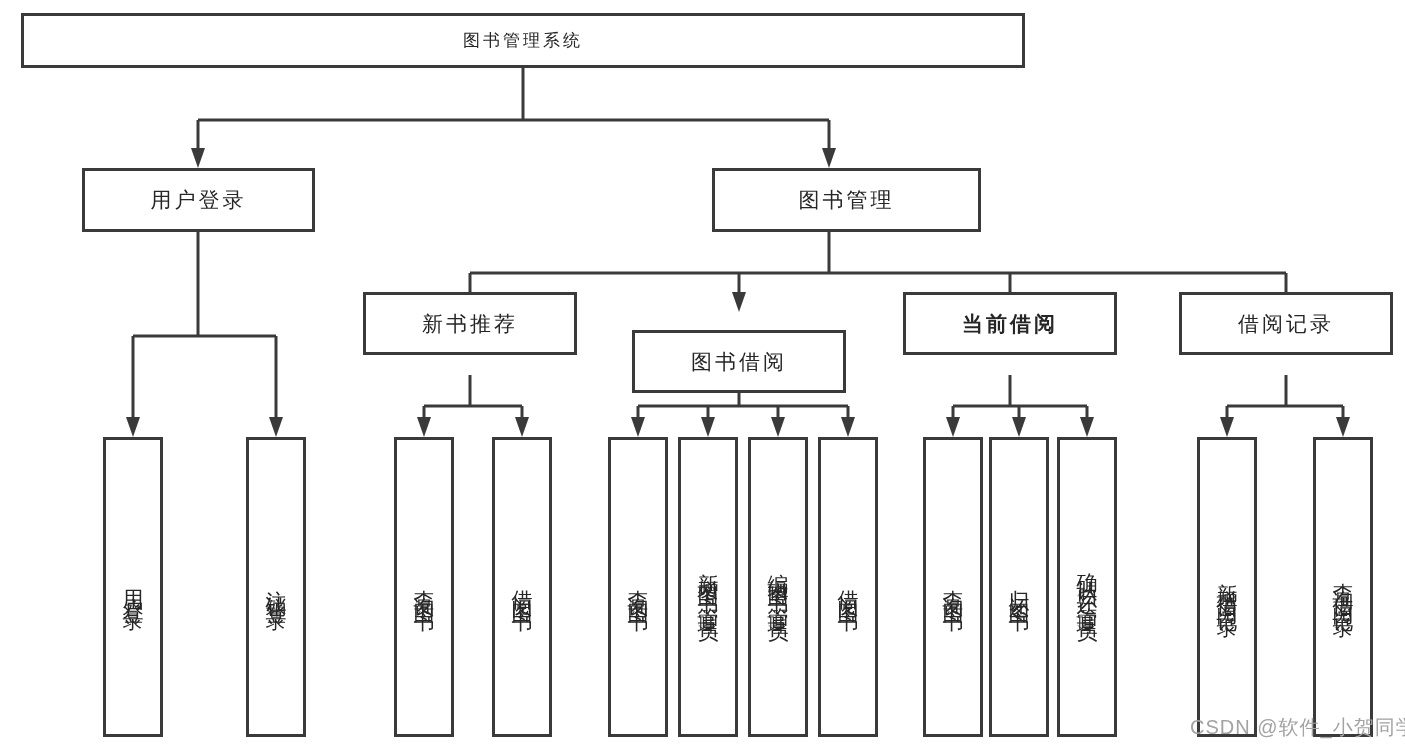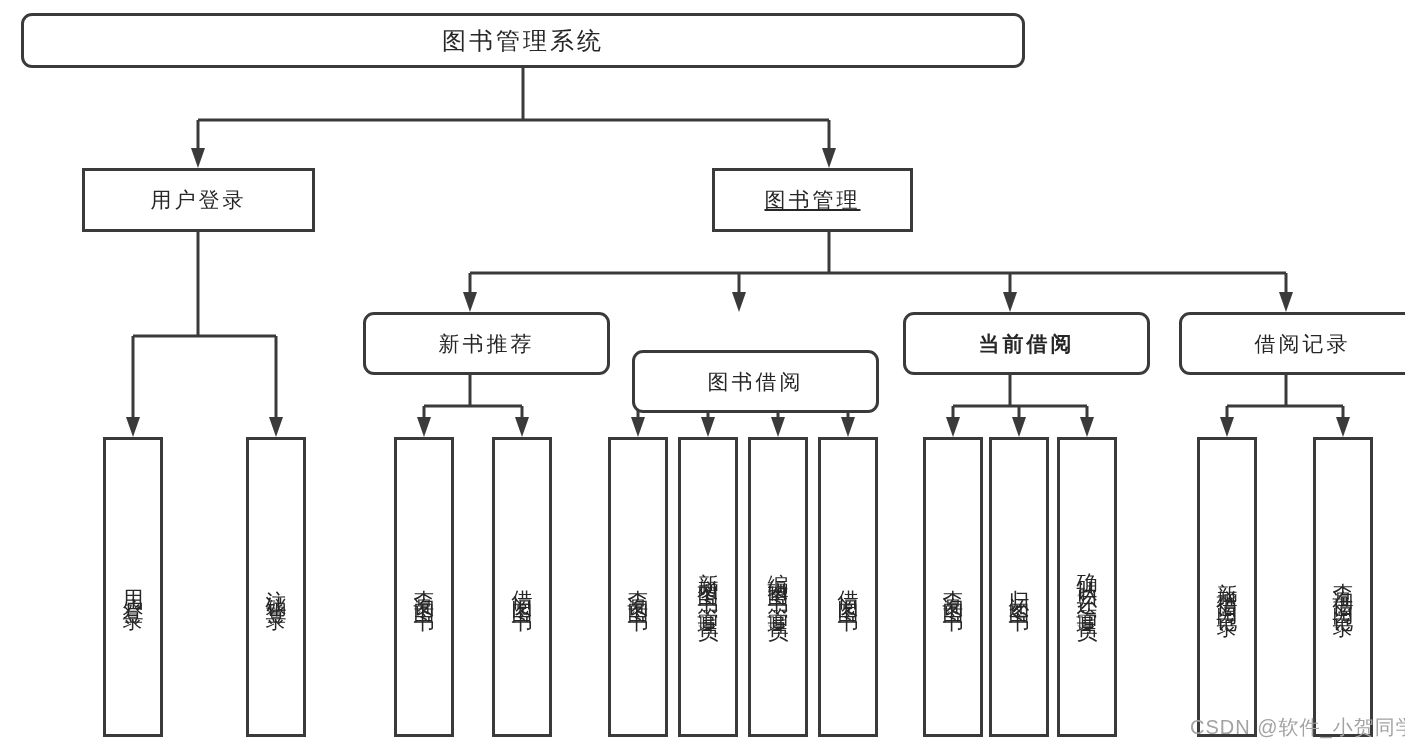--- a/index.html
+++ b/index.html
@@ -29,37 +29,35 @@
     display: flex;
     align-items: center;
     justify-content: center;
     z-index: 1;
   }
   .root-node {
     left: 21px;
     top: 13px;
     width: 1004px;
     height: 55px;
-    font-size: 24px;
+    font-size: 17px;
     letter-spacing: 3px;
-    border-radius: 11px;
   }
   .lvl2 {
     top: 168px;
     height: 64px;
     font-size: 21px;
     letter-spacing: 3px;
   }
   .lvl3 {
-    top: 312px;
-    width: 247px;
+    top: 292px;
+    width: 214px;
     height: 63px;
     font-size: 21px;
     letter-spacing: 3px;
-    border-radius: 11px;
   }
   .leaf {
     top: 437px;
     width: 60px;
     height: 300px;
     writing-mode: vertical-rl;
     text-orientation: mixed;
     font-size: 21px;
     letter-spacing: 7px;
     text-align: center;
@@ -143,21 +141,21 @@
     <polygon points="1012,417 1026,417 1019,437"></polygon>
     <polygon points="1080,417 1094,417 1087,437"></polygon>
     <polygon points="1220,417 1234,417 1227,437"></polygon>
     <polygon points="1336,417 1350,417 1343,437"></polygon>
   </g>
 </svg>
 
 <div class="node root-node">图书管理系统</div>
 
 <div class="node lvl2" style="left:82px;width:233px;">用户登录</div>
-<div class="node lvl2" style="left:712px;width:201px;text-decoration:underline;">图书管理</div>
+<div class="node lvl2" style="left:712px;width:269px;">图书管理</div>
 
 <div class="node lvl3" style="left:363px;">新书推荐</div>
 <div class="node lvl3" style="left:632px;margin-top:38px;">图书借阅</div>
 <div class="node lvl3" style="left:903px;font-weight:bold;">当前借阅</div>
 <div class="node lvl3" style="left:1179px;">借阅记录</div>
 
 <div class="node leaf" style="left:103px;">用户登录</div>
 <div class="node leaf" style="left:246px;">注销登录</div>
 
 <div class="node leaf" style="left:394px;">查询图书</div>

